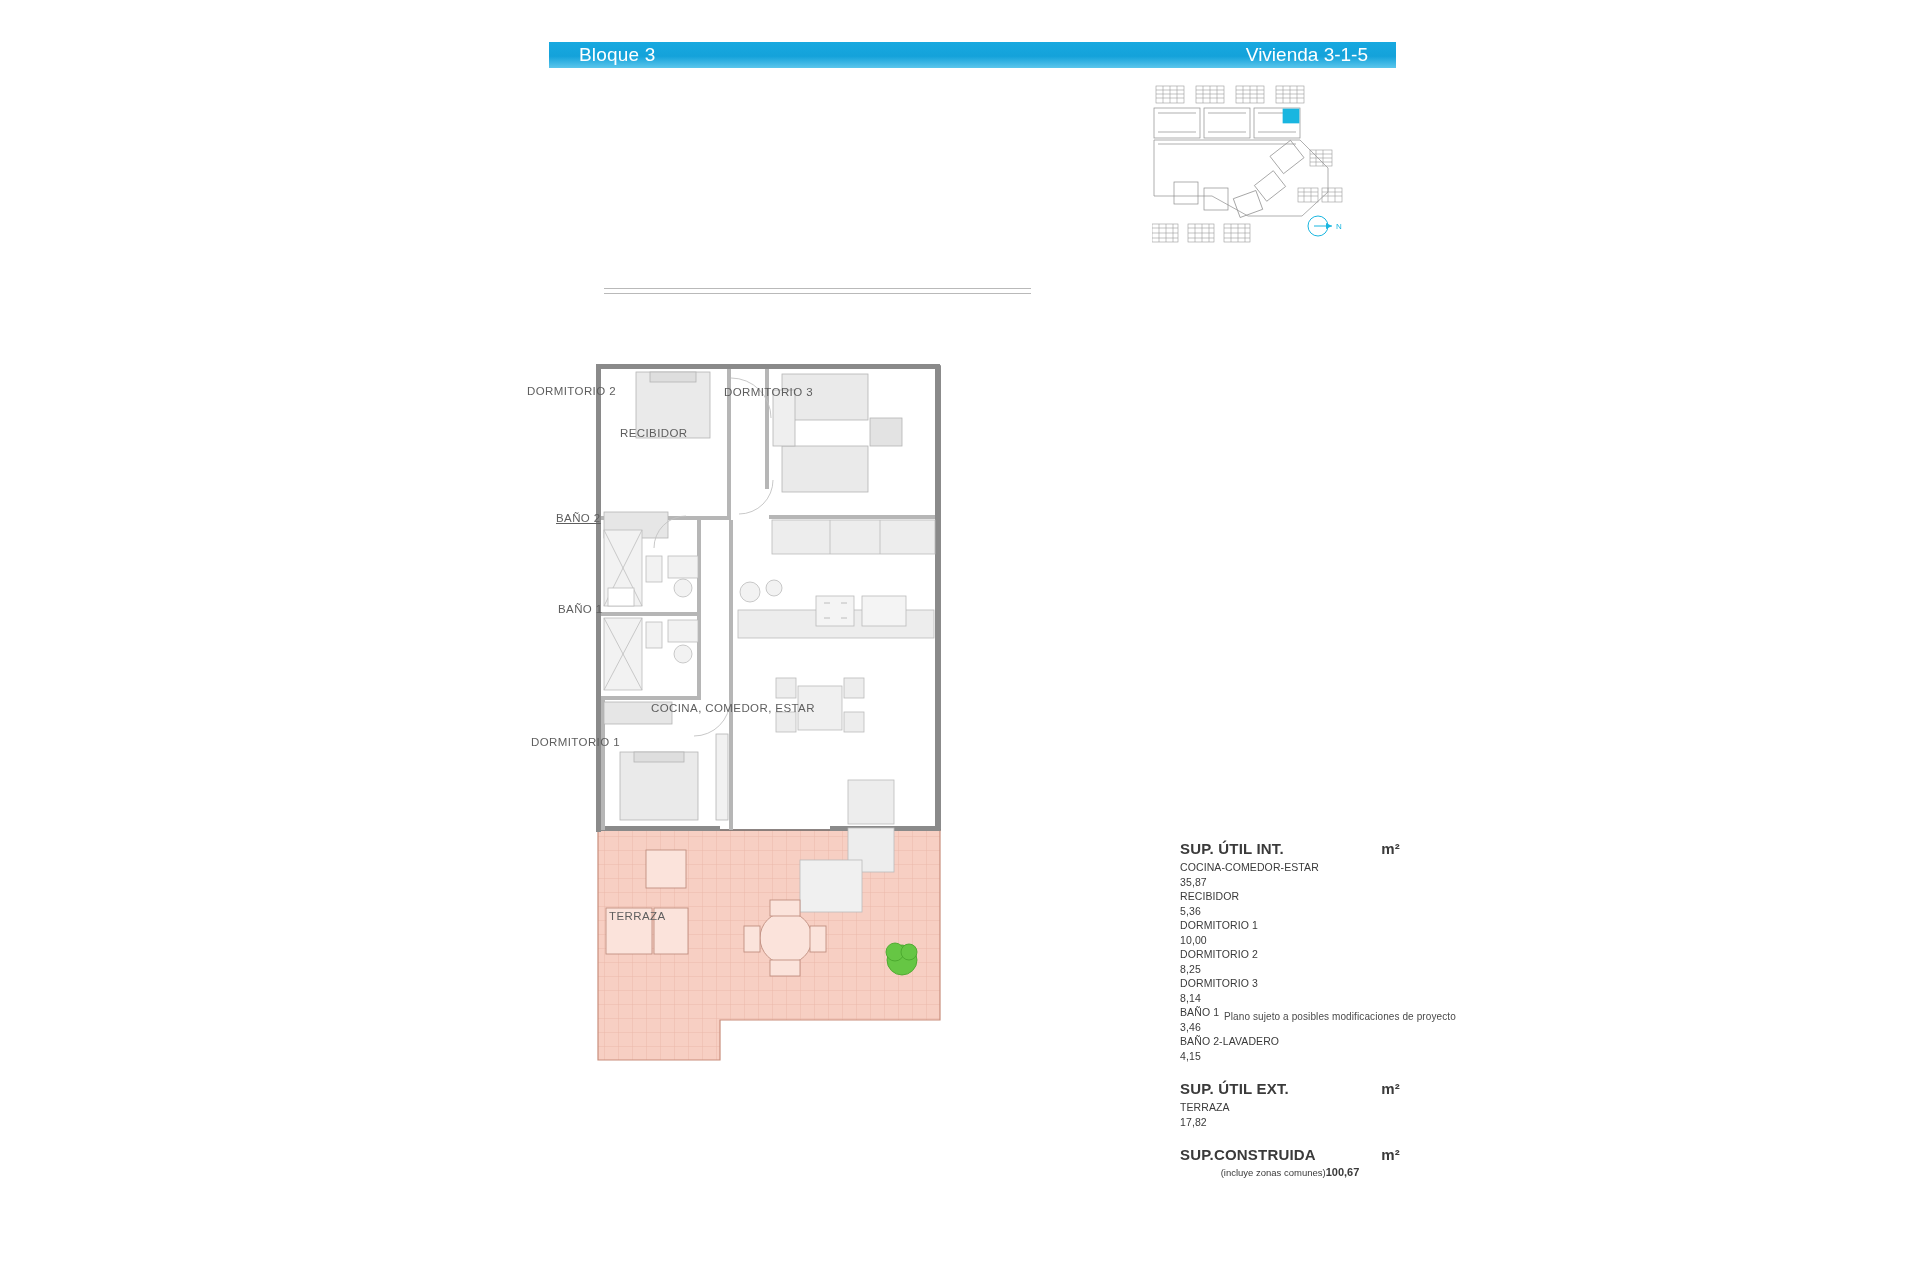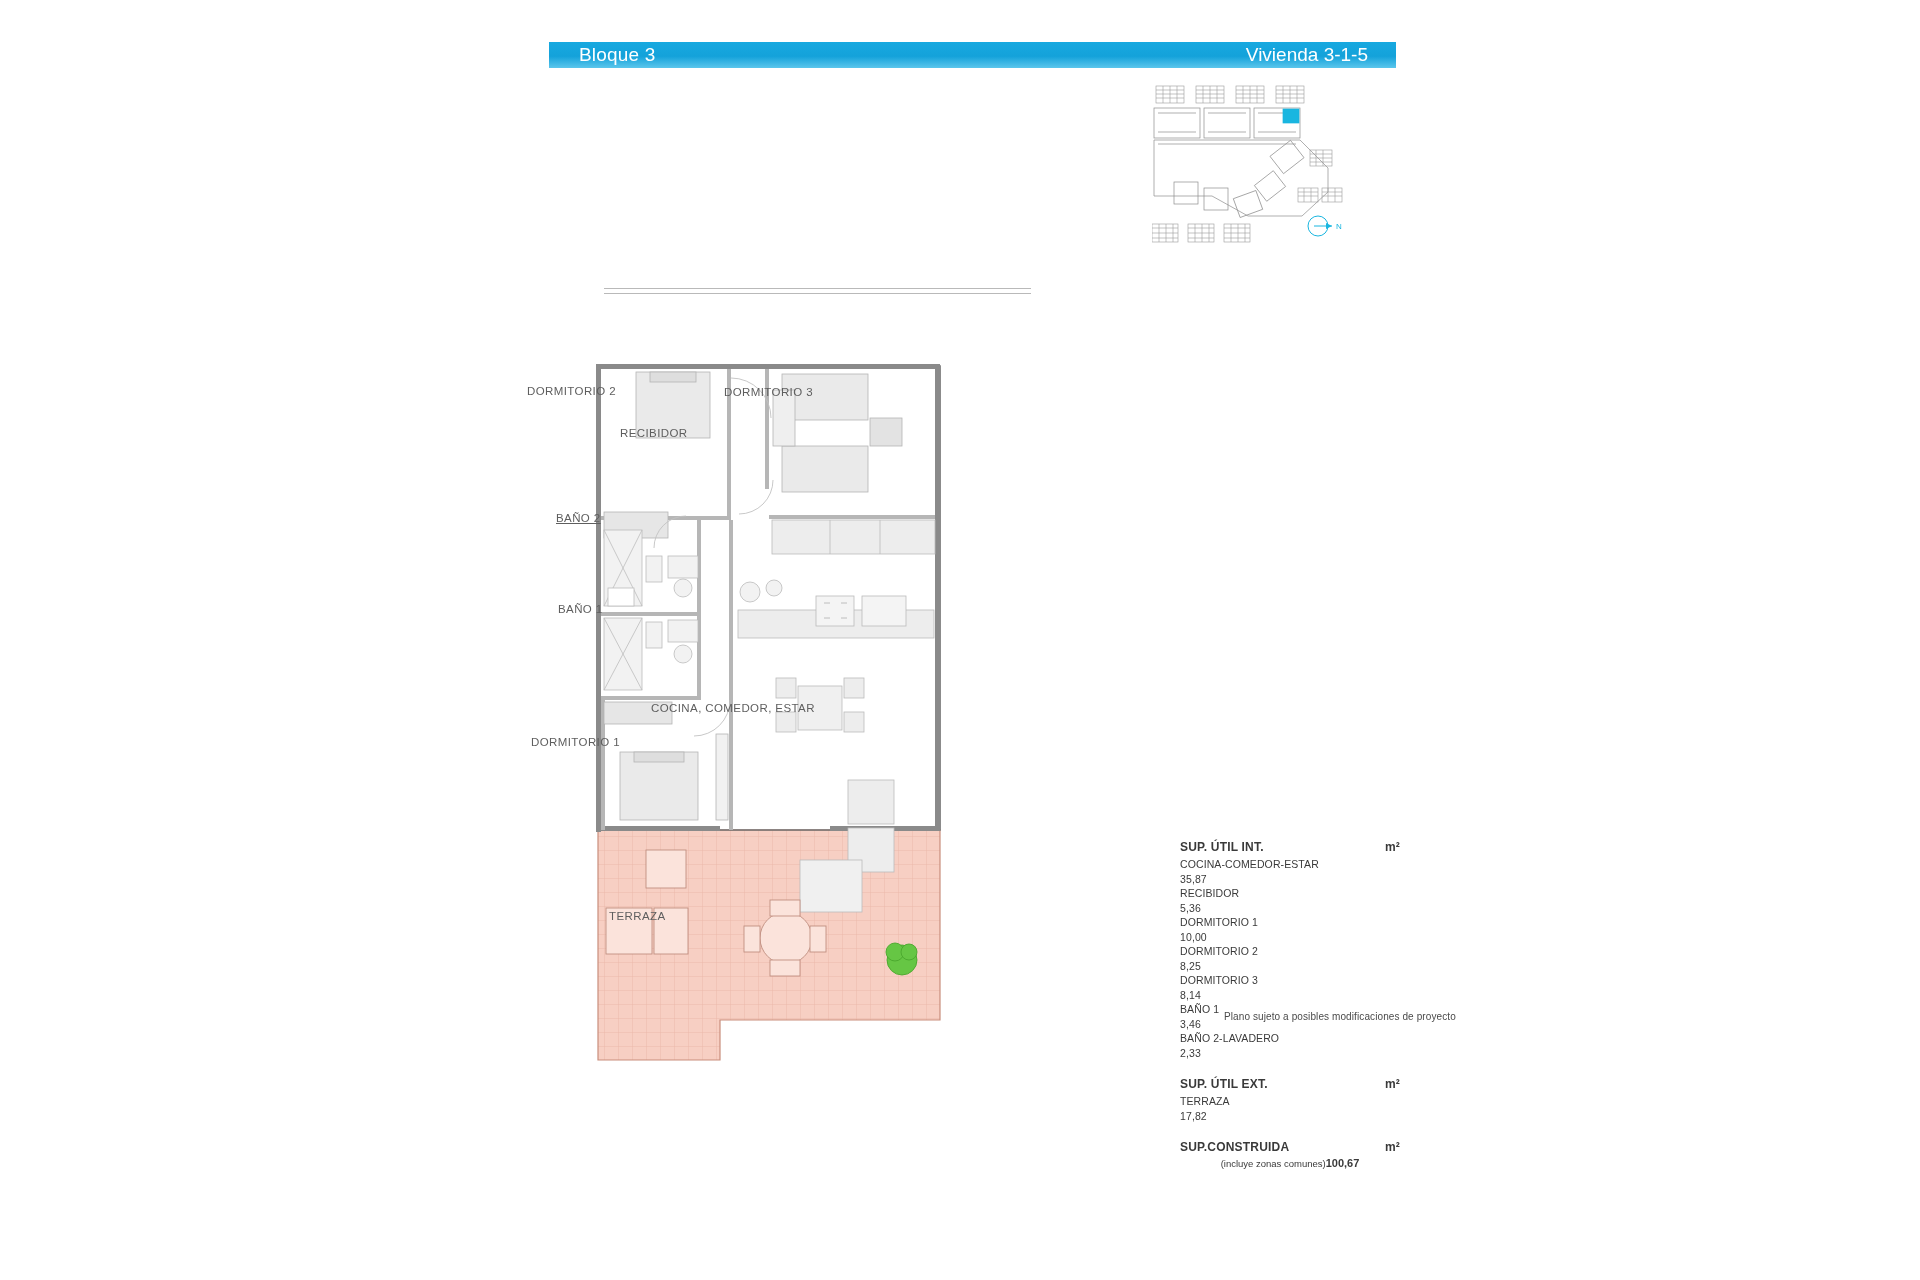--- a/index.html
+++ b/index.html
@@ -95,21 +95,21 @@
     top: 840px;
     width: 220px;
     font-size: 10.5px;
     color: #3a3a3a;
   }
   .areas .group { margin-bottom: 0px; }
   .areas .grp-head {
     display: flex;
     justify-content: space-between;
     font-weight: bold;
-    font-size: 12px;
+    font-size: 15px;
     letter-spacing: 0.2px;
     margin-bottom: 3px;
   }
   .areas .row {
     display: flex;
     justify-content: space-between;
     line-height: 14.5px;
     letter-spacing: 0.1px;
     flex-direction: column;
   }
@@ -424,21 +424,21 @@
       <div class="row">
         <span class="nm">DORMITORIO 3</span>
         <span class="vl">8,14</span>
       </div>
       <div class="row">
         <span class="nm">BAÑO 1</span>
         <span class="vl">3,46</span>
       </div>
       <div class="row">
         <span class="nm">BAÑO 2-LAVADERO</span>
-        <span class="vl">2,33</span>
+        <span class="vl">4,15</span>
       </div>
     </div>
 
     <div class="spacer"></div>
 
     <div class="group">
       <div class="grp-head">
         <span>SUP. ÚTIL EXT.</span>
         <span>m²</span>
       </div>

